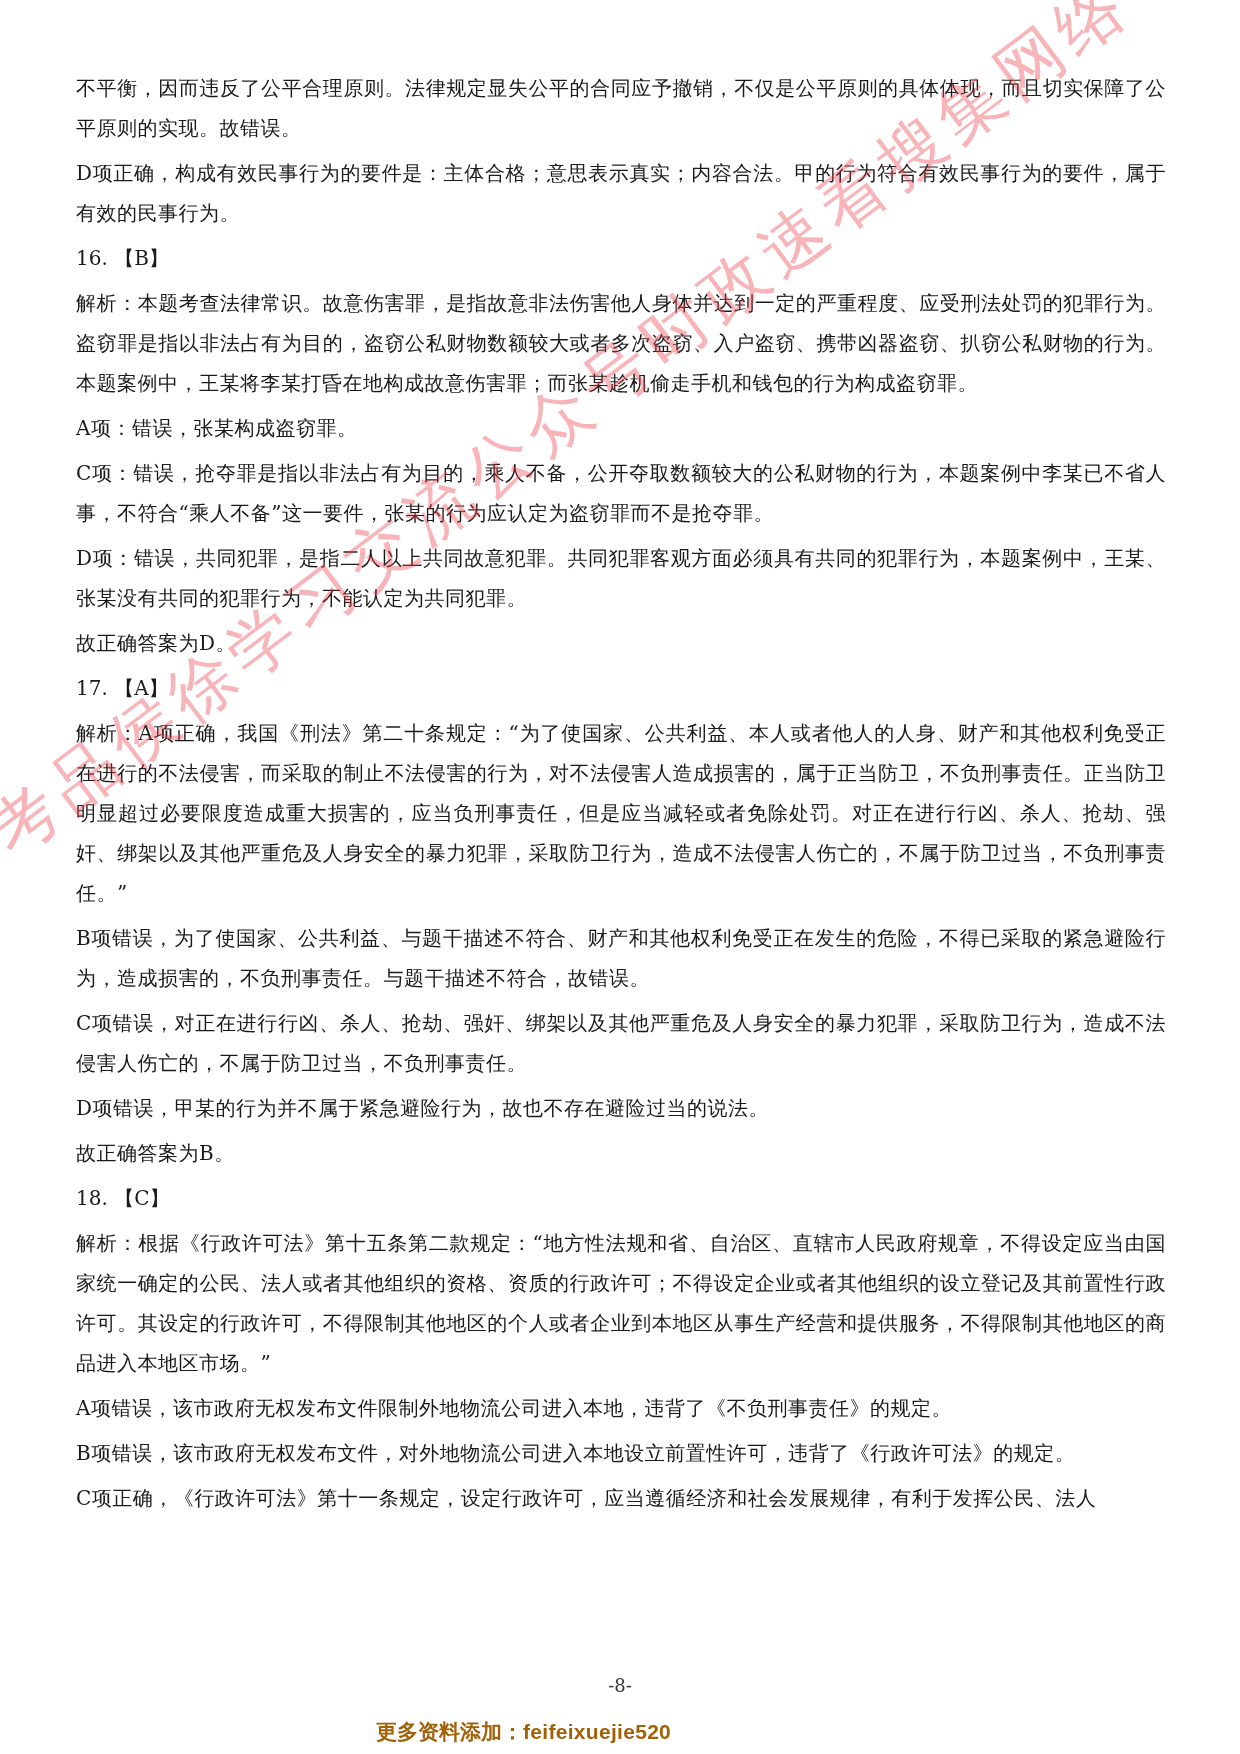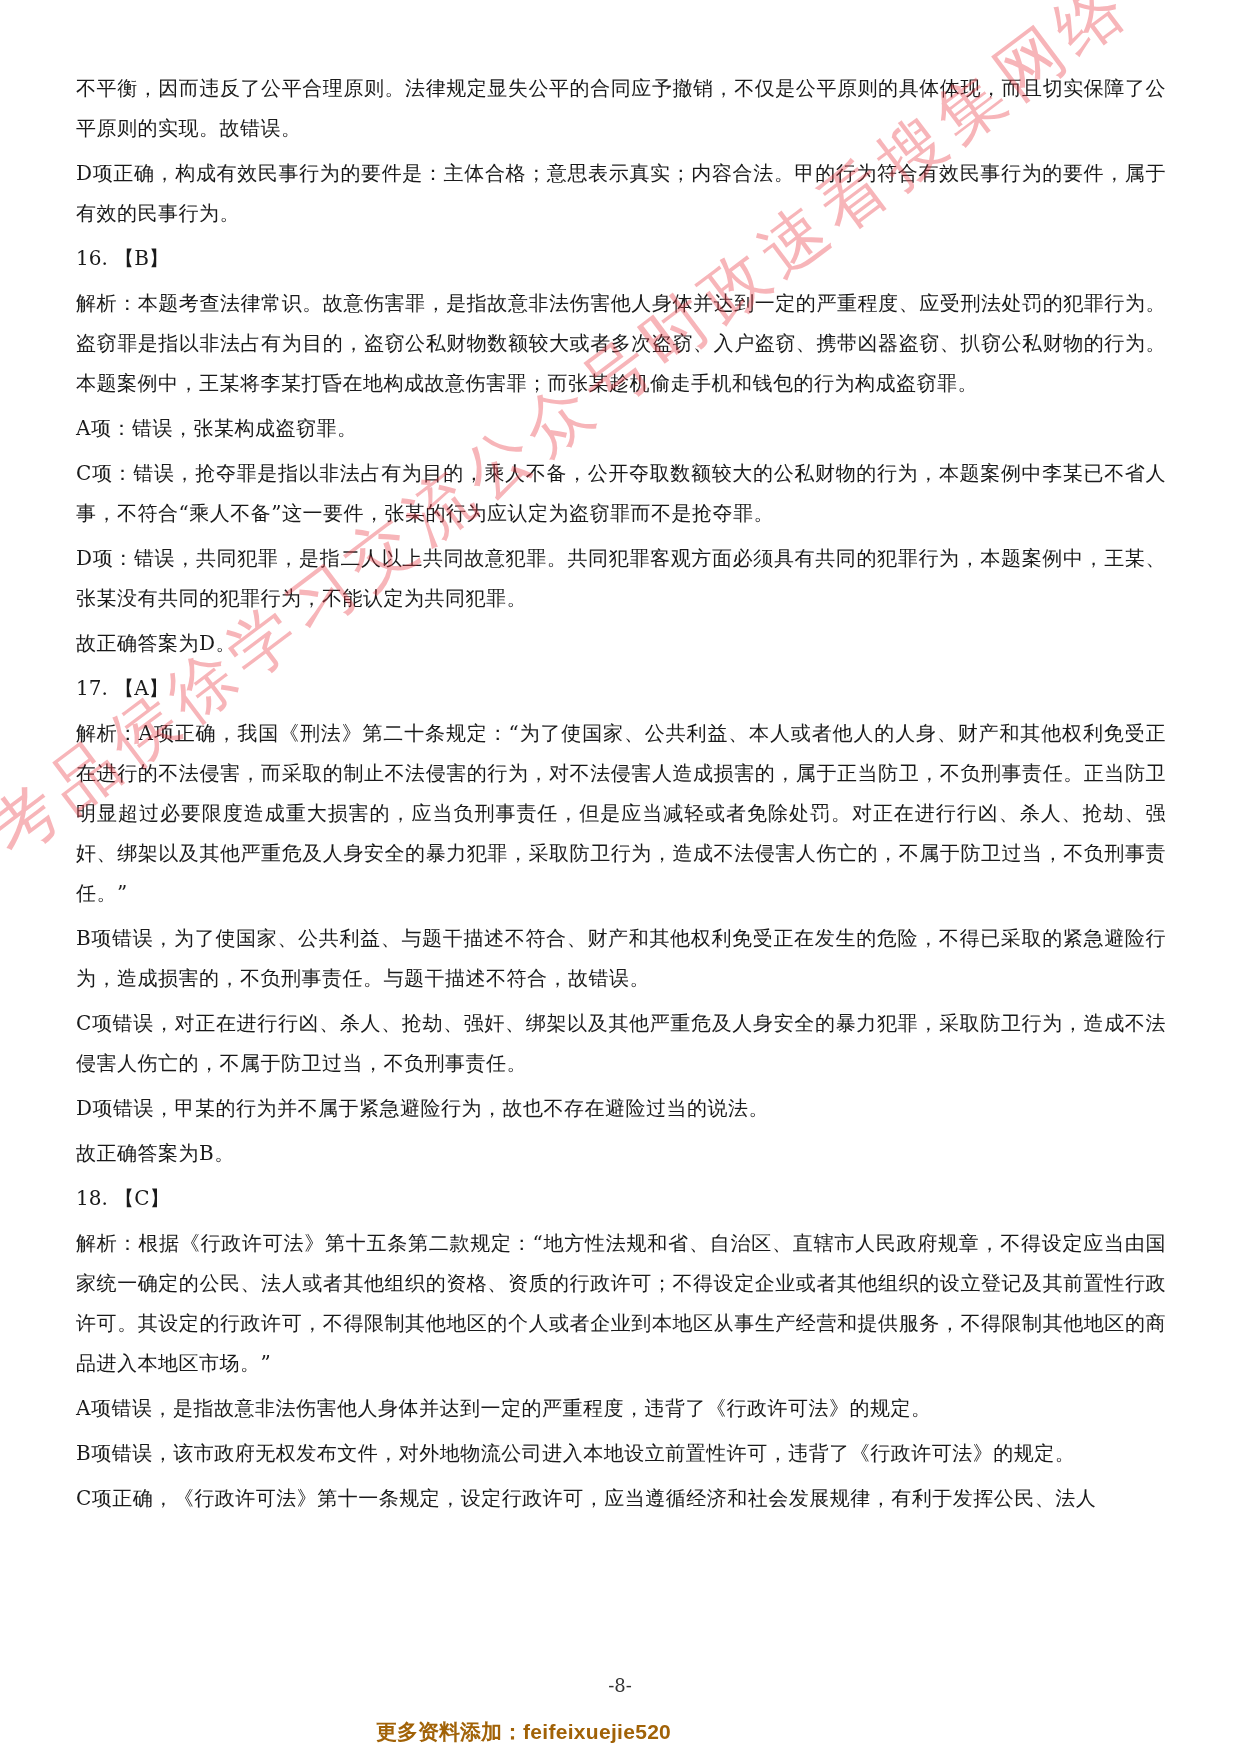--- a/index.html
+++ b/index.html
@@ -94,21 +94,21 @@
     <p class="para">D项：错误，共同犯罪，是指二人以上共同故意犯罪。共同犯罪客观方面必须具有共同的犯罪行为，本题案例中，王某、张某没有共同的犯罪行为，不能认定为共同犯罪。</p>
     <p class="para">故正确答案为D。</p>
     <p class="qhead">17. 【A】</p>
     <p class="para">解析：A项正确，我国《刑法》第二十条规定：“为了使国家、公共利益、本人或者他人的人身、财产和其他权利免受正在进行的不法侵害，而采取的制止不法侵害的行为，对不法侵害人造成损害的，属于正当防卫，不负刑事责任。正当防卫明显超过必要限度造成重大损害的，应当负刑事责任，但是应当减轻或者免除处罚。对正在进行行凶、杀人、抢劫、强奸、绑架以及其他严重危及人身安全的暴力犯罪，采取防卫行为，造成不法侵害人伤亡的，不属于防卫过当，不负刑事责任。”</p>
     <p class="para">B项错误，为了使国家、公共利益、与题干描述不符合、财产和其他权利免受正在发生的危险，不得已采取的紧急避险行为，造成损害的，不负刑事责任。与题干描述不符合，故错误。</p>
     <p class="para">C项错误，对正在进行行凶、杀人、抢劫、强奸、绑架以及其他严重危及人身安全的暴力犯罪，采取防卫行为，造成不法侵害人伤亡的，不属于防卫过当，不负刑事责任。</p>
     <p class="para">D项错误，甲某的行为并不属于紧急避险行为，故也不存在避险过当的说法。</p>
     <p class="para">故正确答案为B。</p>
     <p class="qhead">18. 【C】</p>
     <p class="para">解析：根据《行政许可法》第十五条第二款规定：“地方性法规和省、自治区、直辖市人民政府规章，不得设定应当由国家统一确定的公民、法人或者其他组织的资格、资质的行政许可；不得设定企业或者其他组织的设立登记及其前置性行政许可。其设定的行政许可，不得限制其他地区的个人或者企业到本地区从事生产经营和提供服务，不得限制其他地区的商品进入本地区市场。”</p>
-    <p class="para">A项错误，是指故意非法伤害他人身体并达到一定的严重程度，违背了《行政许可法》的规定。</p>
+    <p class="para">A项错误，该市政府无权发布文件限制外地物流公司进入本地，违背了《不负刑事责任》的规定。</p>
     <p class="para">B项错误，该市政府无权发布文件，对外地物流公司进入本地设立前置性许可，违背了《行政许可法》的规定。</p>
     <p class="para">C项正确，《行政许可法》第十一条规定，设定行政许可，应当遵循经济和社会发展规律，有利于发挥公民、法人</p>
   </div>
 
   <div class="page-number">-8-</div>
 
   <div class="footer-note">
     <span>更多资料添加：</span><span class="handle">feifeixuejie520</span>
   </div>
 

